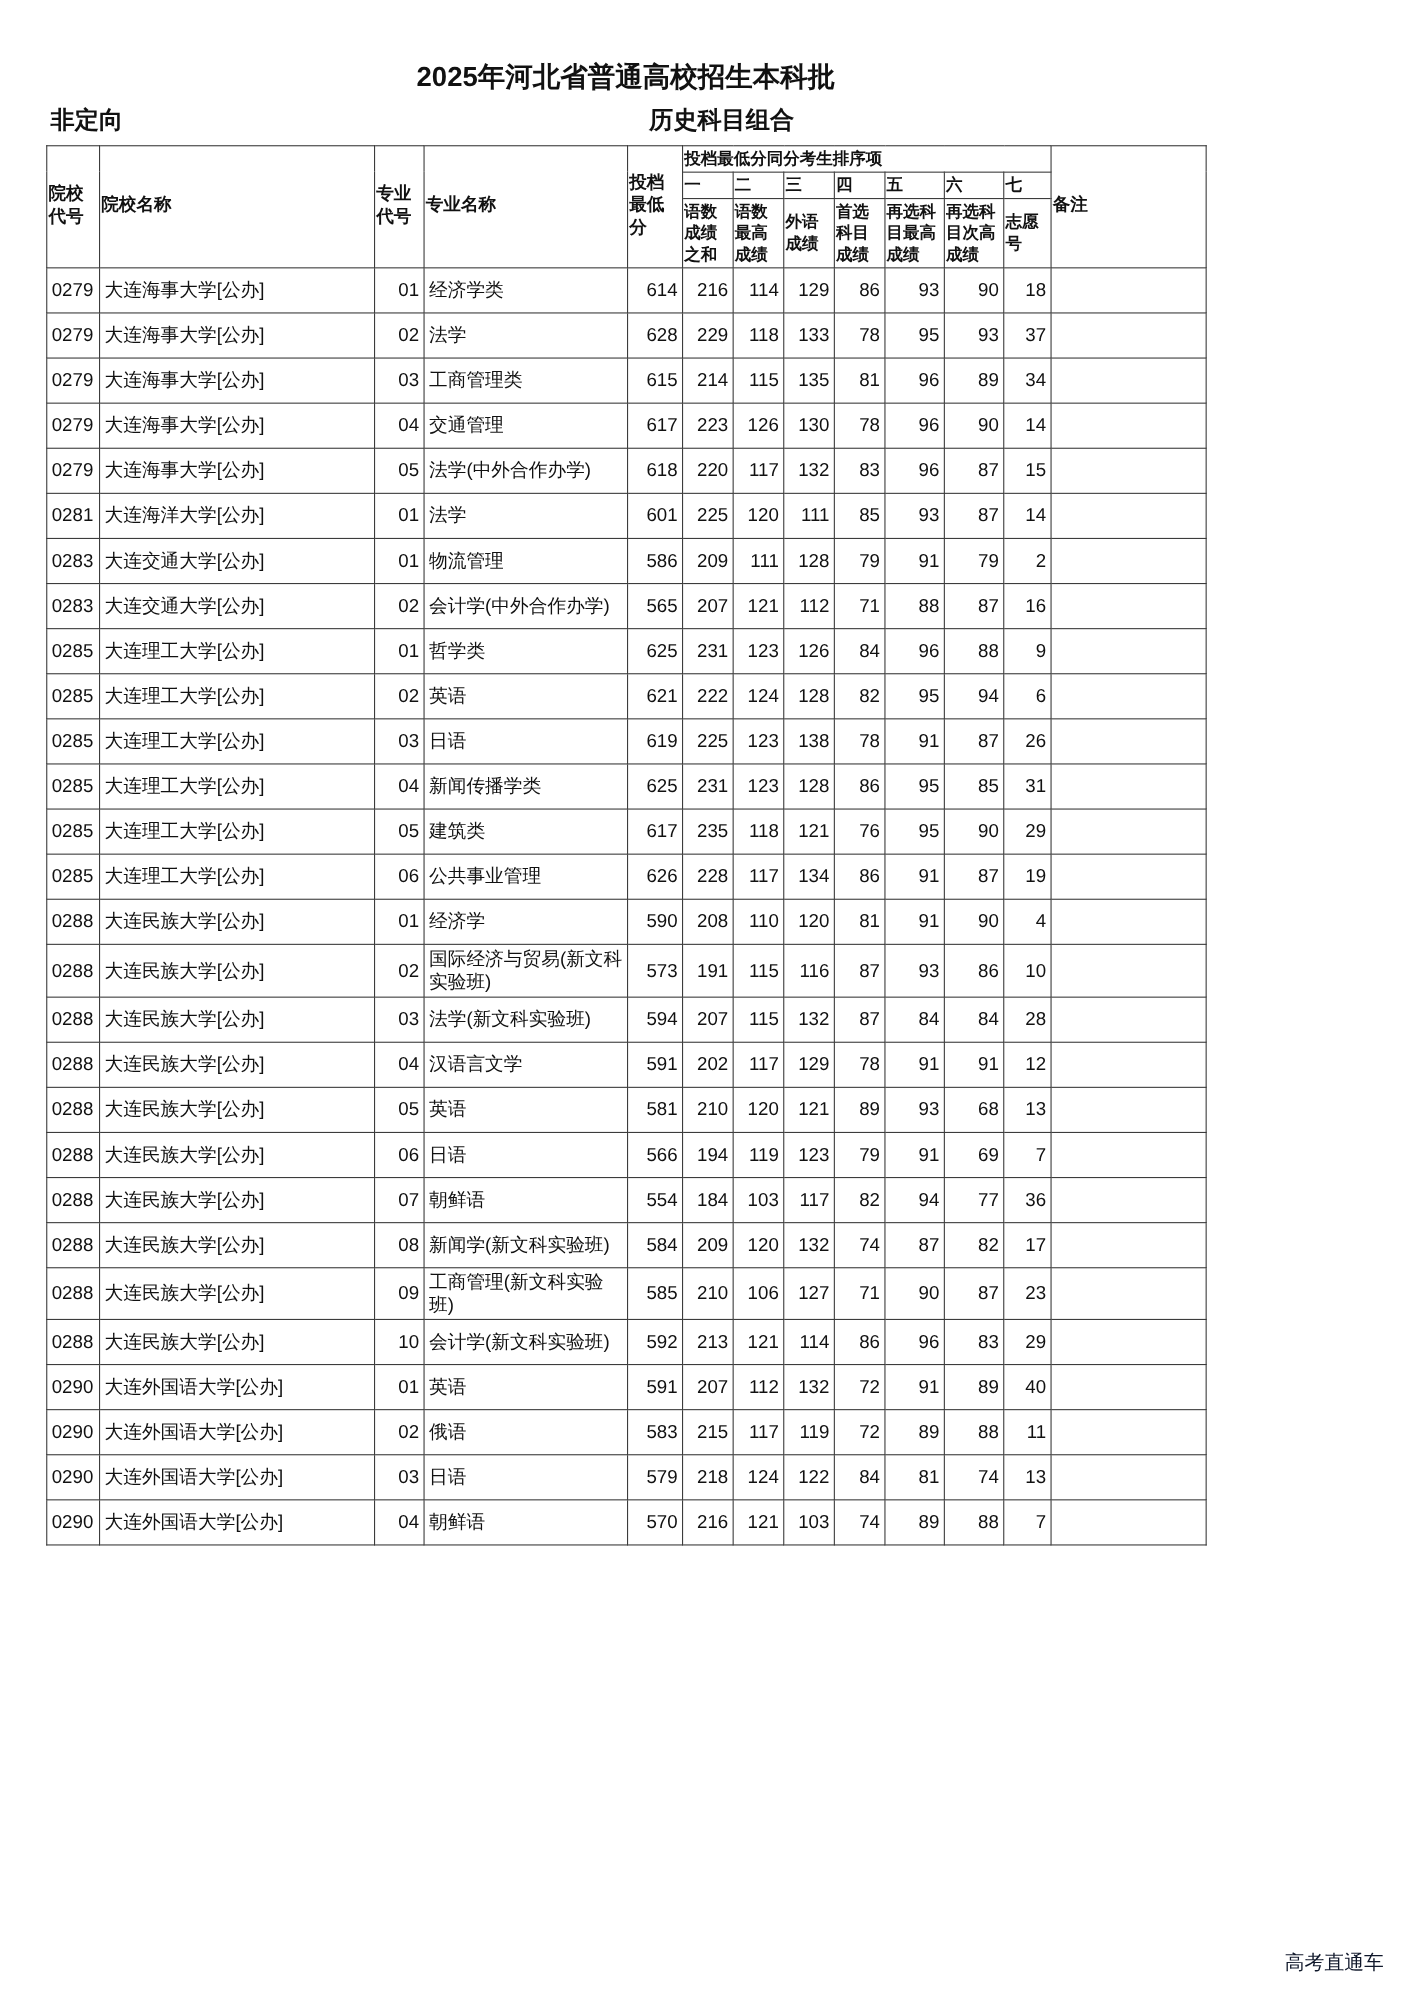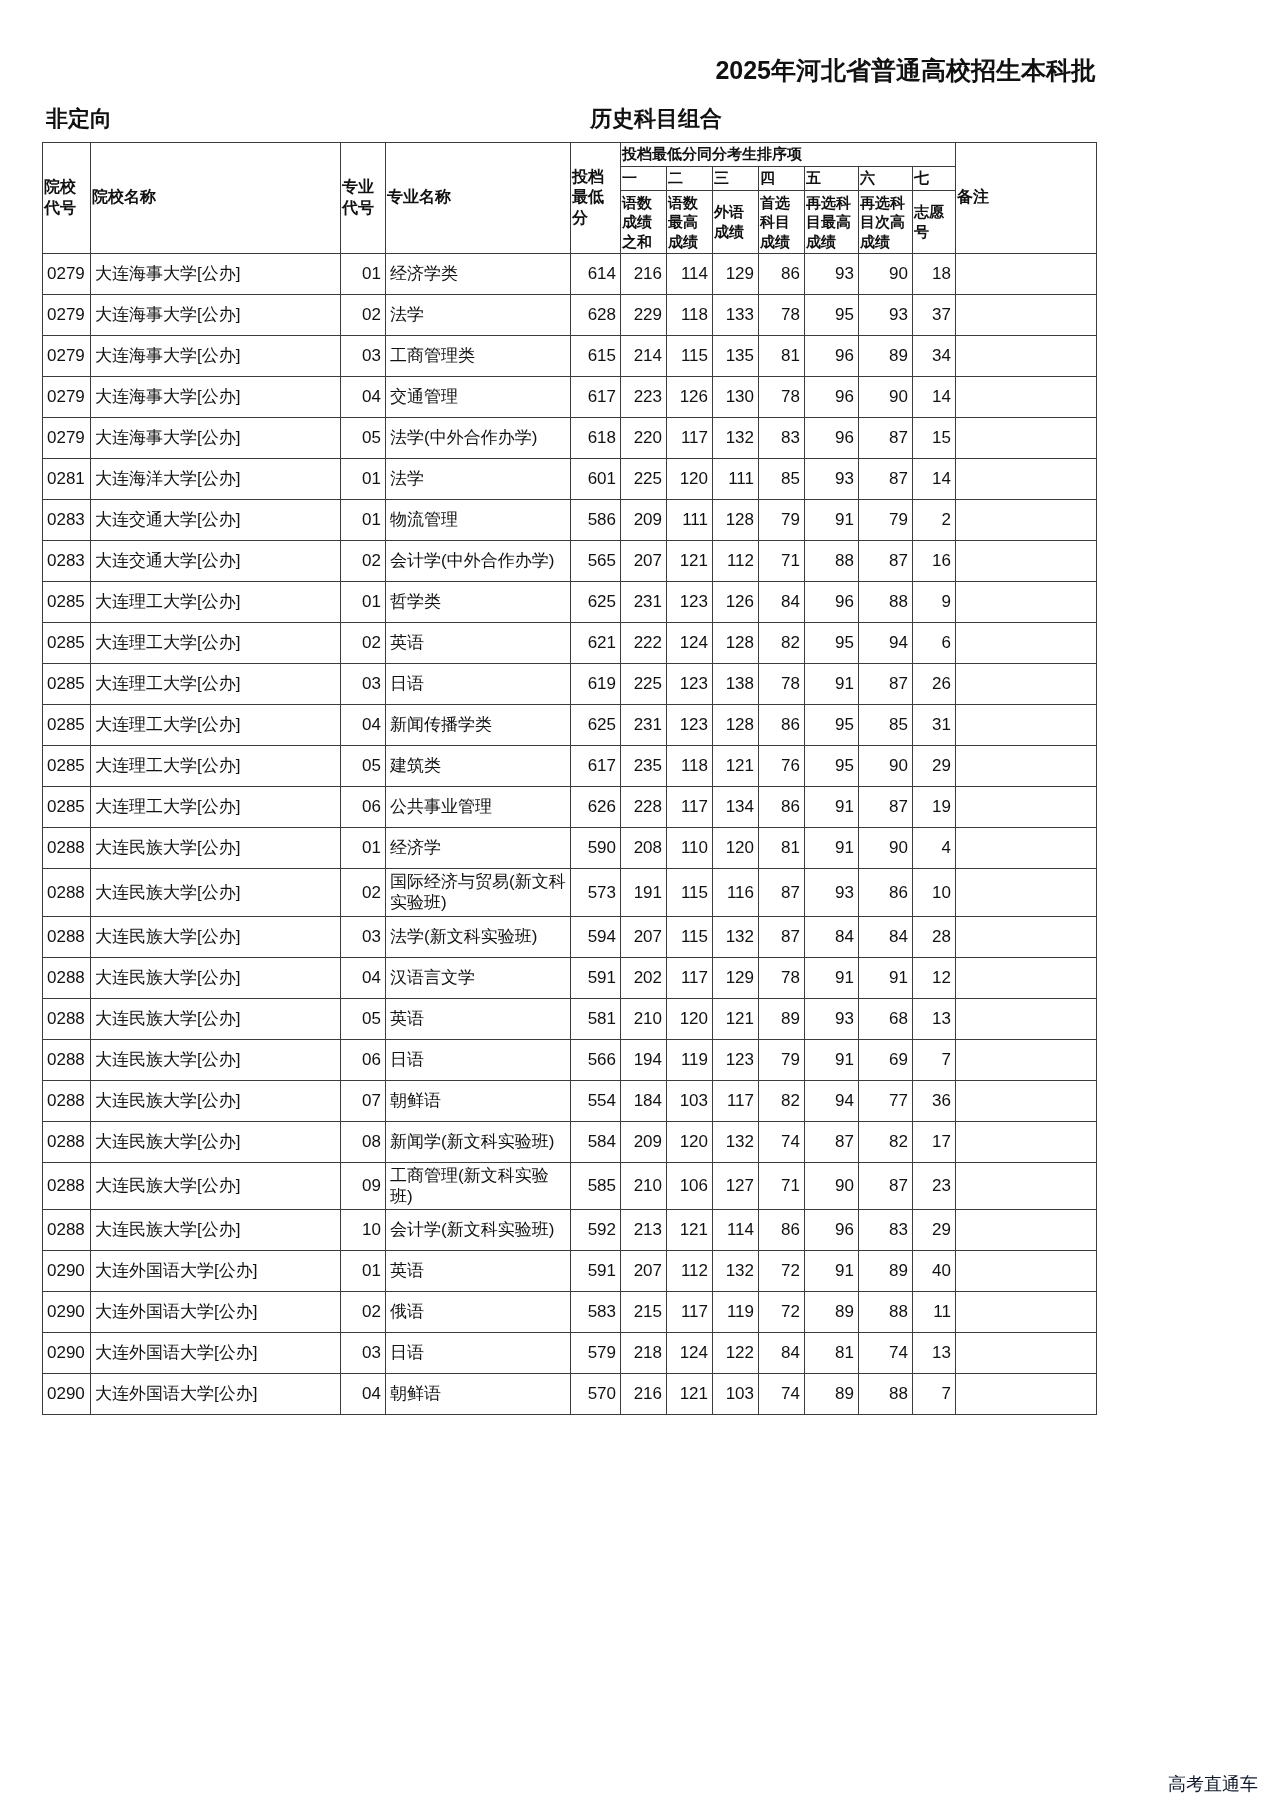--- a/index.html
+++ b/index.html
@@ -3,23 +3,23 @@
 <meta charset="utf-8">
 <style>
   * { margin:0; padding:0; box-sizing:border-box; }
   html,body { background:#ffffff; }
   body { font-family:"Liberation Sans", sans-serif; }
   .page {
     position:relative; width:1280px; height:1810px;
     background:#ffffff; color:#1a1a1a; overflow:hidden; margin:0 auto;
   }
   .content { position:absolute; left:42px; top:0; width:1054px; }
-  .title-block { margin-top:52px; text-align:right; }
+  .title-block { margin-top:52px; text-align:center; }
   .title-line { font-size:25px; font-weight:bold; line-height:1.5; color:#111; }
-  .labels-row { position:relative; margin-top:14px; height:32px; }
+  .labels-row { position:relative; margin-top:4px; height:32px; }
   .label-left { position:absolute; left:4px; top:0; font-size:22px; font-weight:bold; color:#111; }
   .label-right { position:absolute; left:548px; top:0; font-size:22px; font-weight:bold; color:#111; }
   table.stats {
     margin-top:6px; width:1054px; border-collapse:collapse; table-layout:fixed;
   }
   table.stats th, table.stats td { border:1px solid #3c3c3c; }
   table.stats th {
     font-weight:bold; text-align:left; vertical-align:middle;
     padding:2px 1px; color:#111;
   }

